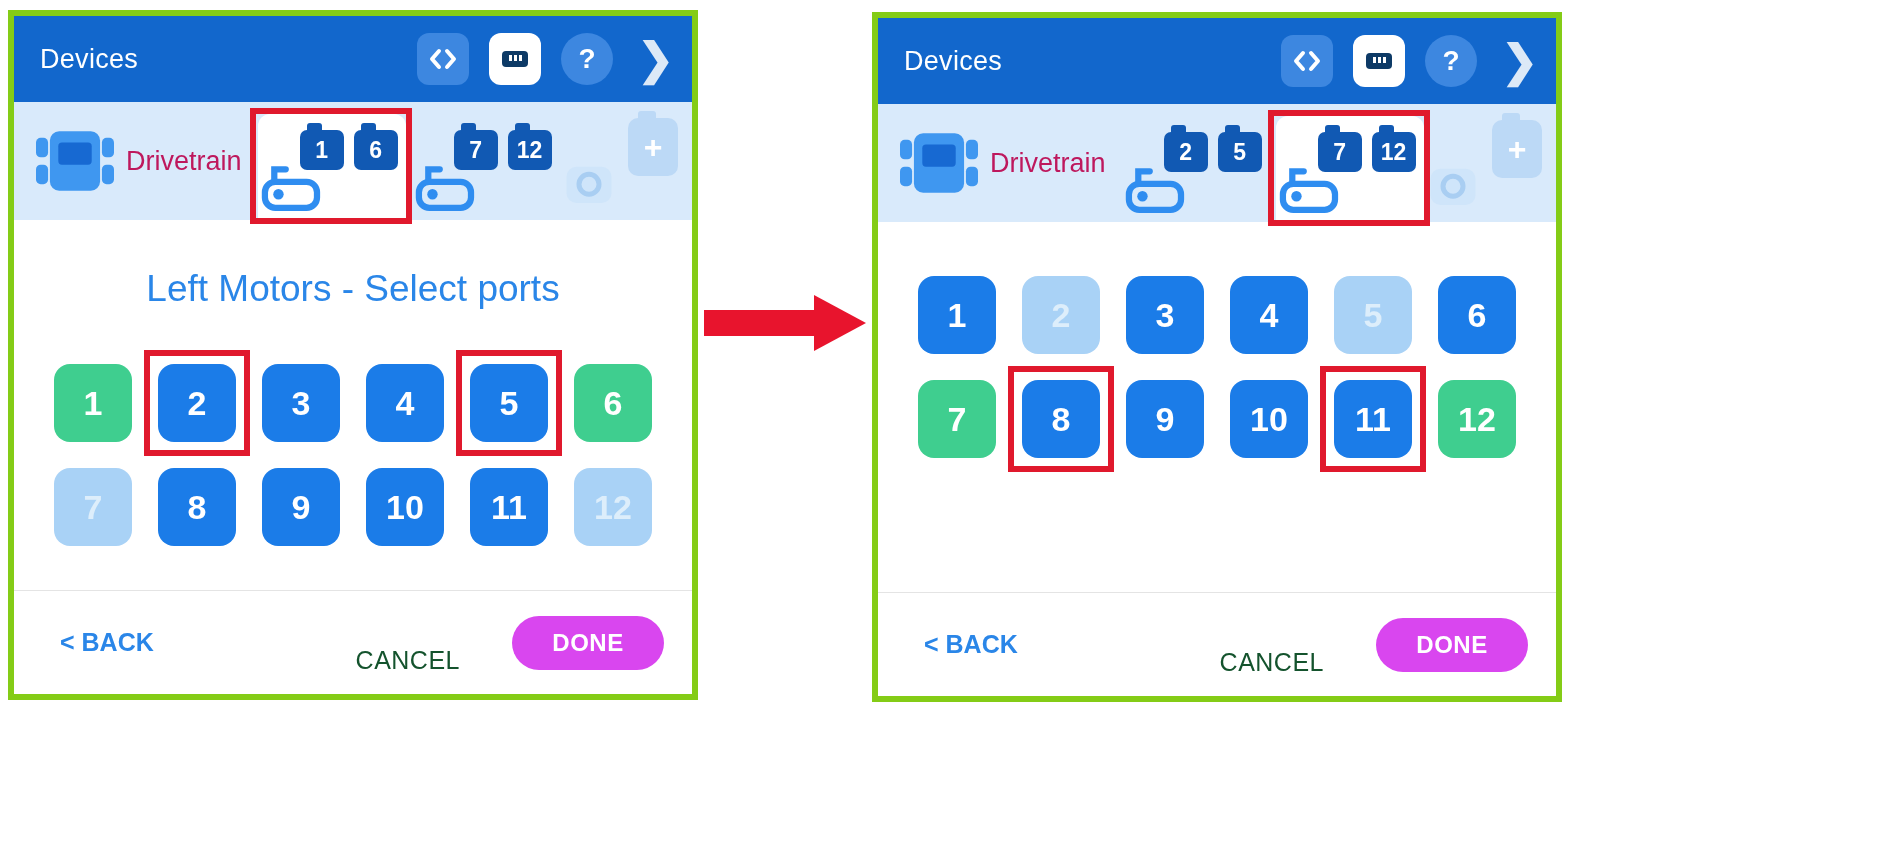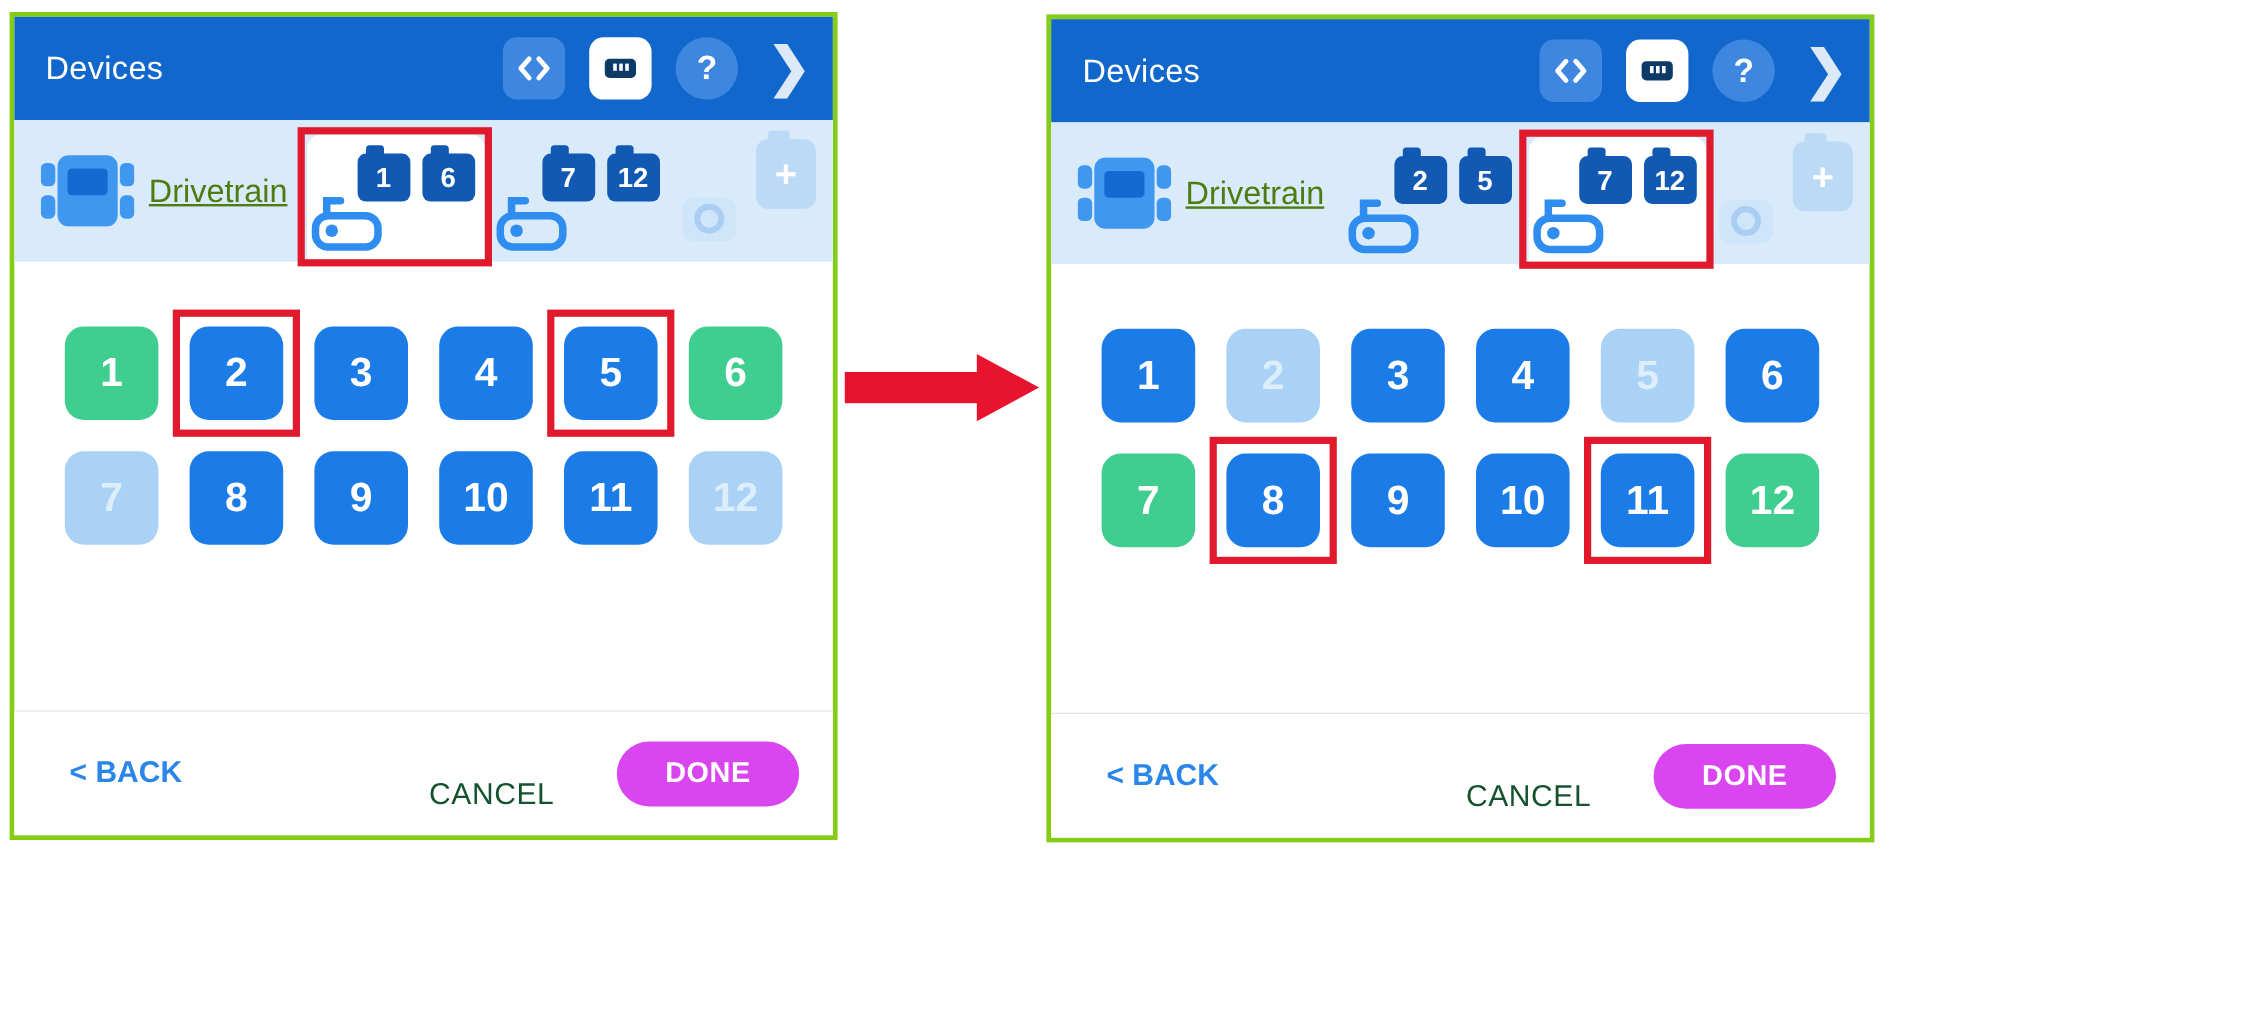--- a/index.html
+++ b/index.html
@@ -5,21 +5,21 @@
   * { box-sizing: border-box; }
   html,body { margin:0; padding:0; }
   body {
     width:1884px; height:861px; position:relative; background:#ffffff;
     font-family:"Liberation Sans", sans-serif;
   }
 
   
   .panel {
     position:absolute; width:690px; height:690px; background:#fff;
-    border:4px solid #84cc16; overflow:visible;
+    border:6px solid #84cc16; overflow:visible;
   }
   .panel.left  { left:8px;  top:10px; }
   .panel.right { left:872px; top:12px; }
 
   
   .header {
     height:86px; background:#1267cc; display:flex; align-items:center;
     padding:0 18px 0 26px;
   }
   .header-title { color:#fff; font-size:27px; letter-spacing:.3px; }
@@ -36,21 +36,21 @@
     margin-left:4px; cursor:pointer;
   }
 
   
   .devicebar {
     height:118px; background:#d9eafb; display:flex; align-items:flex-end;
     padding:0 10px 0 22px; position:relative;
   }
   .drivetrain-tab { display:flex; align-items:center; gap:12px; height:100%; cursor:pointer; }
   .dt-svg { width:78px; height:60px; }
-  .drivetrain-label { color:#4d7c0f; font-size:27px; margin-right:10px;text-decoration:underline; }
+  .drivetrain-label { color:#be185d; font-size:27px; margin-right:10px; }
 
   .group {
     position:relative; width:148px; height:106px; margin-left:6px; cursor:pointer;
   }
   .group.selected { background:#ffffff; border-radius:12px 12px 0 0; }
   .group.highlighted::after {
     content:''; position:absolute; left:-8px; right:-6px; top:-6px; bottom:-4px;
     border:6px solid #e0192d; pointer-events:none;
   }
   .motor-glyph { position:absolute; left:2px; bottom:8px; width:64px; height:50px; }
@@ -190,20 +190,21 @@
       <svg class="faded-dev" viewBox="0 0 40 40" width="50" height="50">
         <rect x="2" y="7" width="36" height="29" rx="8" fill="#cfe5fa"></rect>
         <circle cx="20" cy="21" r="8" fill="none" stroke="#a9cef2" stroke-width="4"></circle>
       </svg>
       <div class="add-batt">
         <span>+</span>
       </div>
     </div>
   </div>
 
+  <div class="dialog-title">Left Motors - Select ports</div>
 
   <div class="ports">
     <div class="port green">1</div>
     <div class="port blue highlight">2</div>
     <div class="port blue">3</div>
     <div class="port blue">4</div>
     <div class="port blue highlight">5</div>
     <div class="port green">6</div>
     <div class="port disabled">7</div>
     <div class="port blue">8</div>

